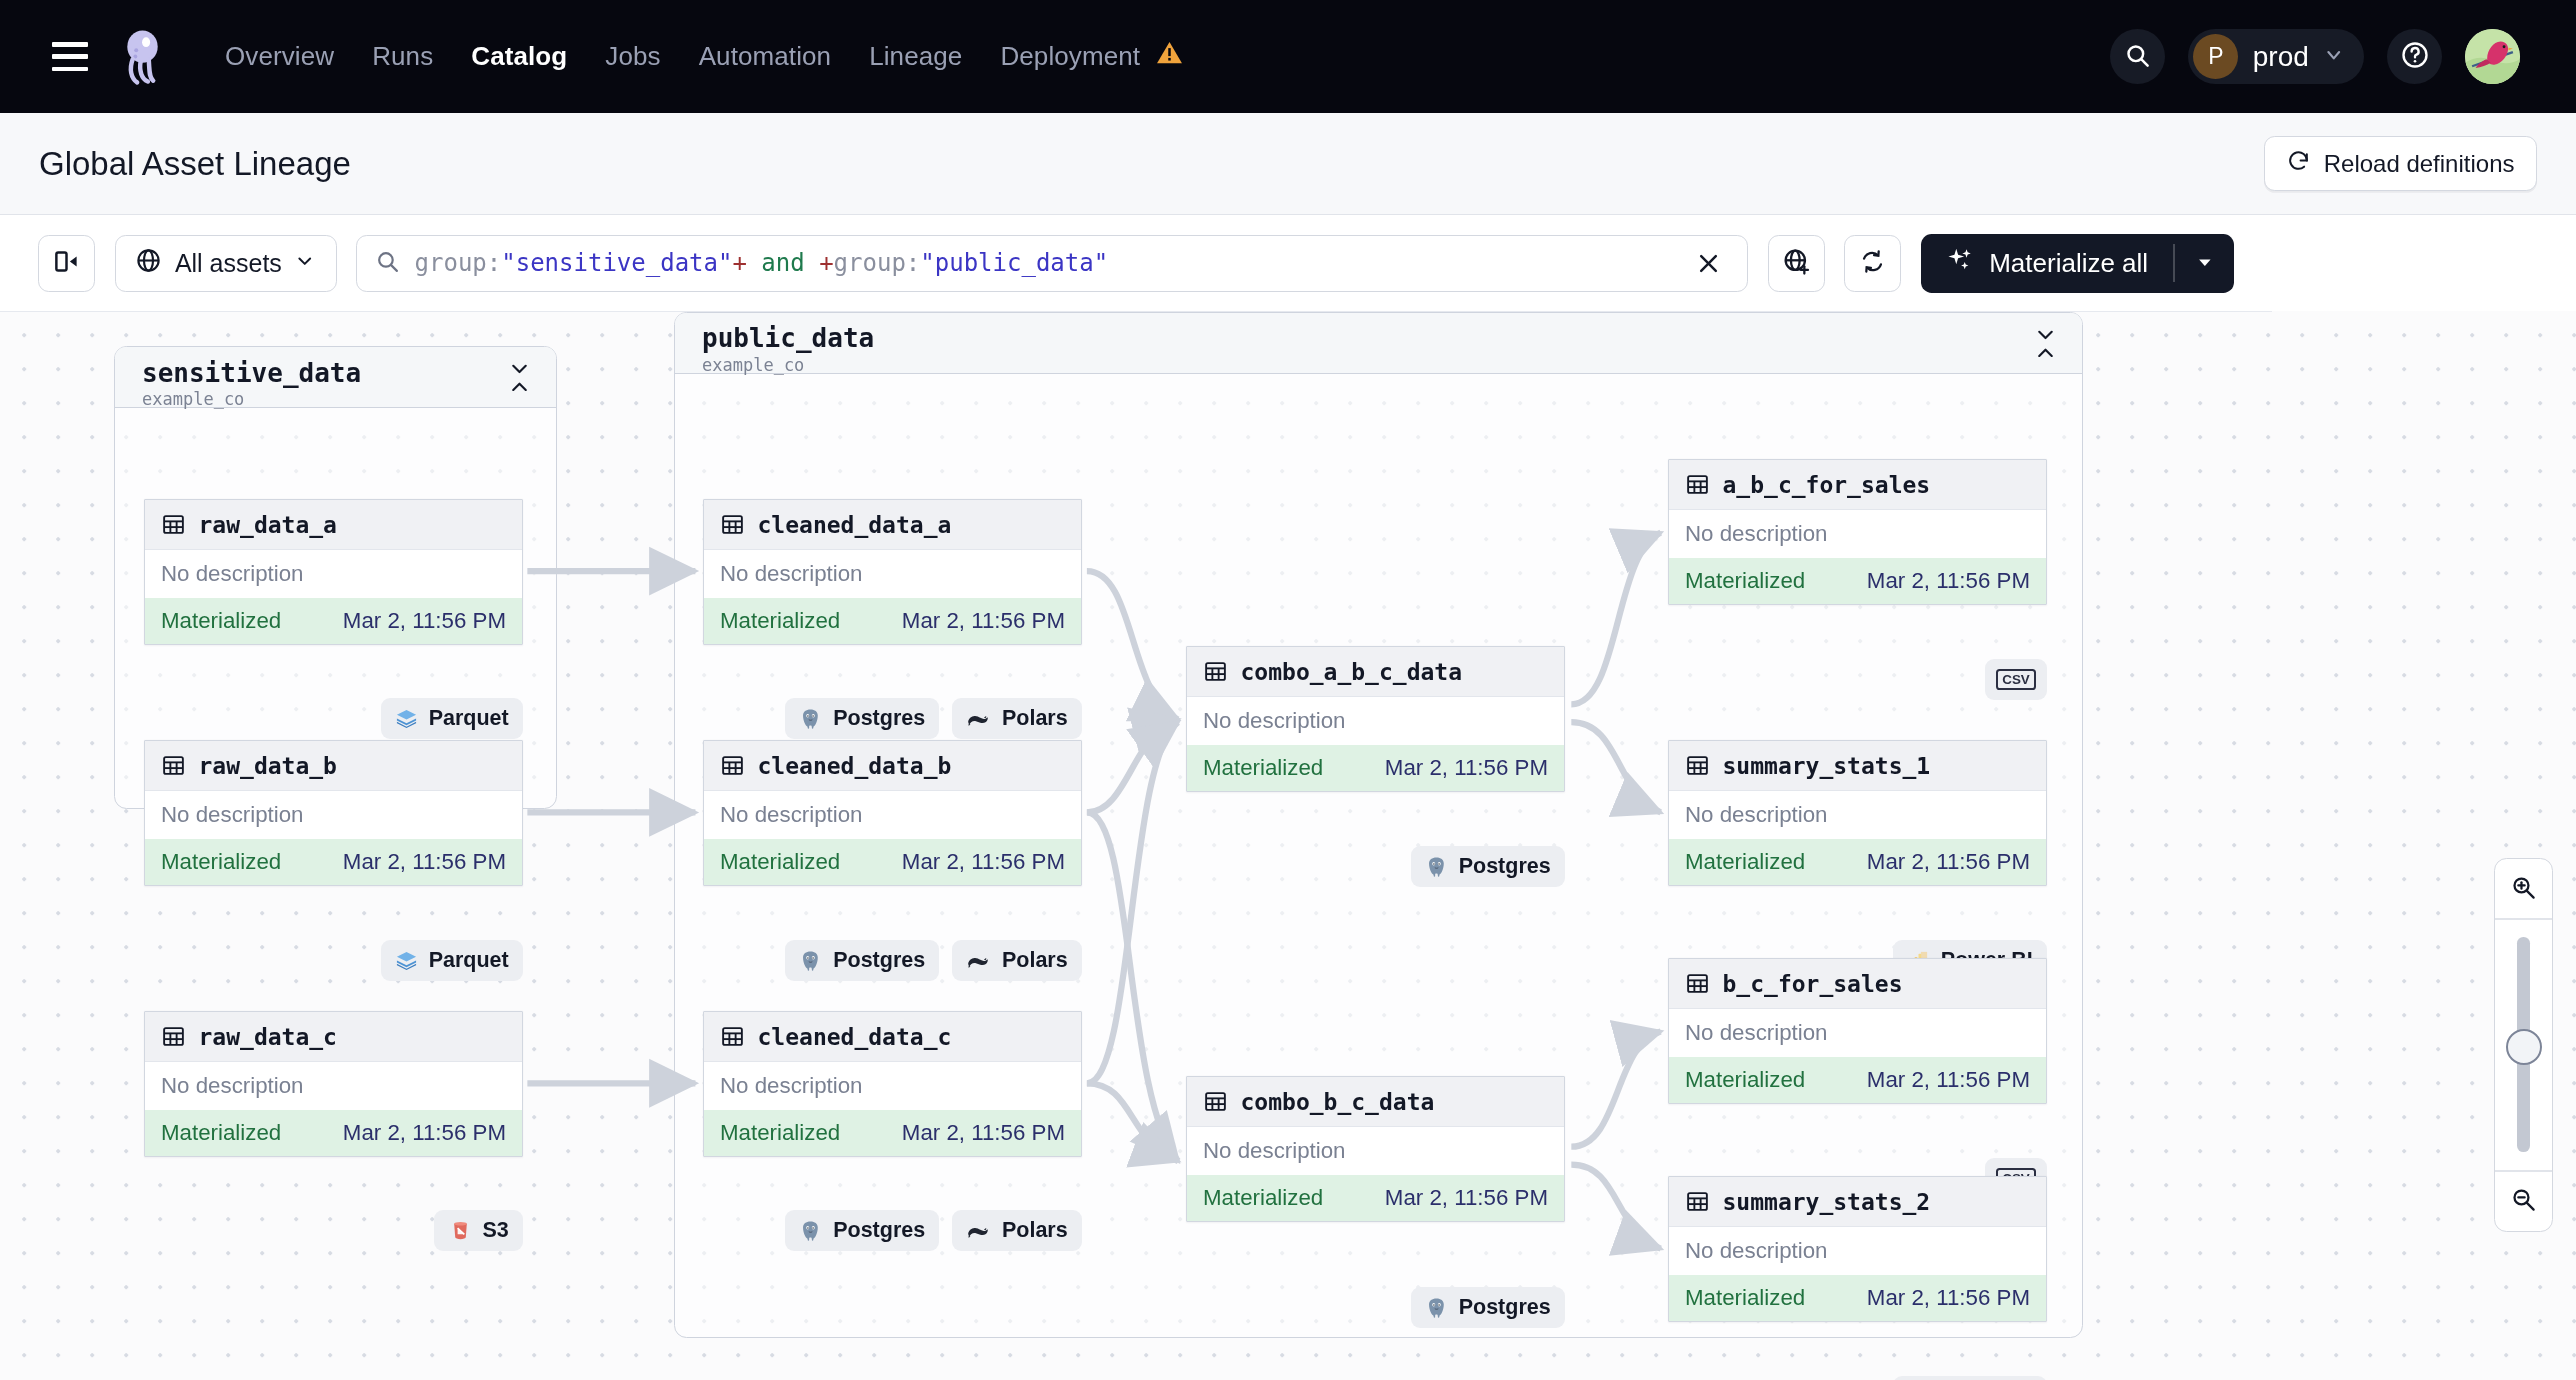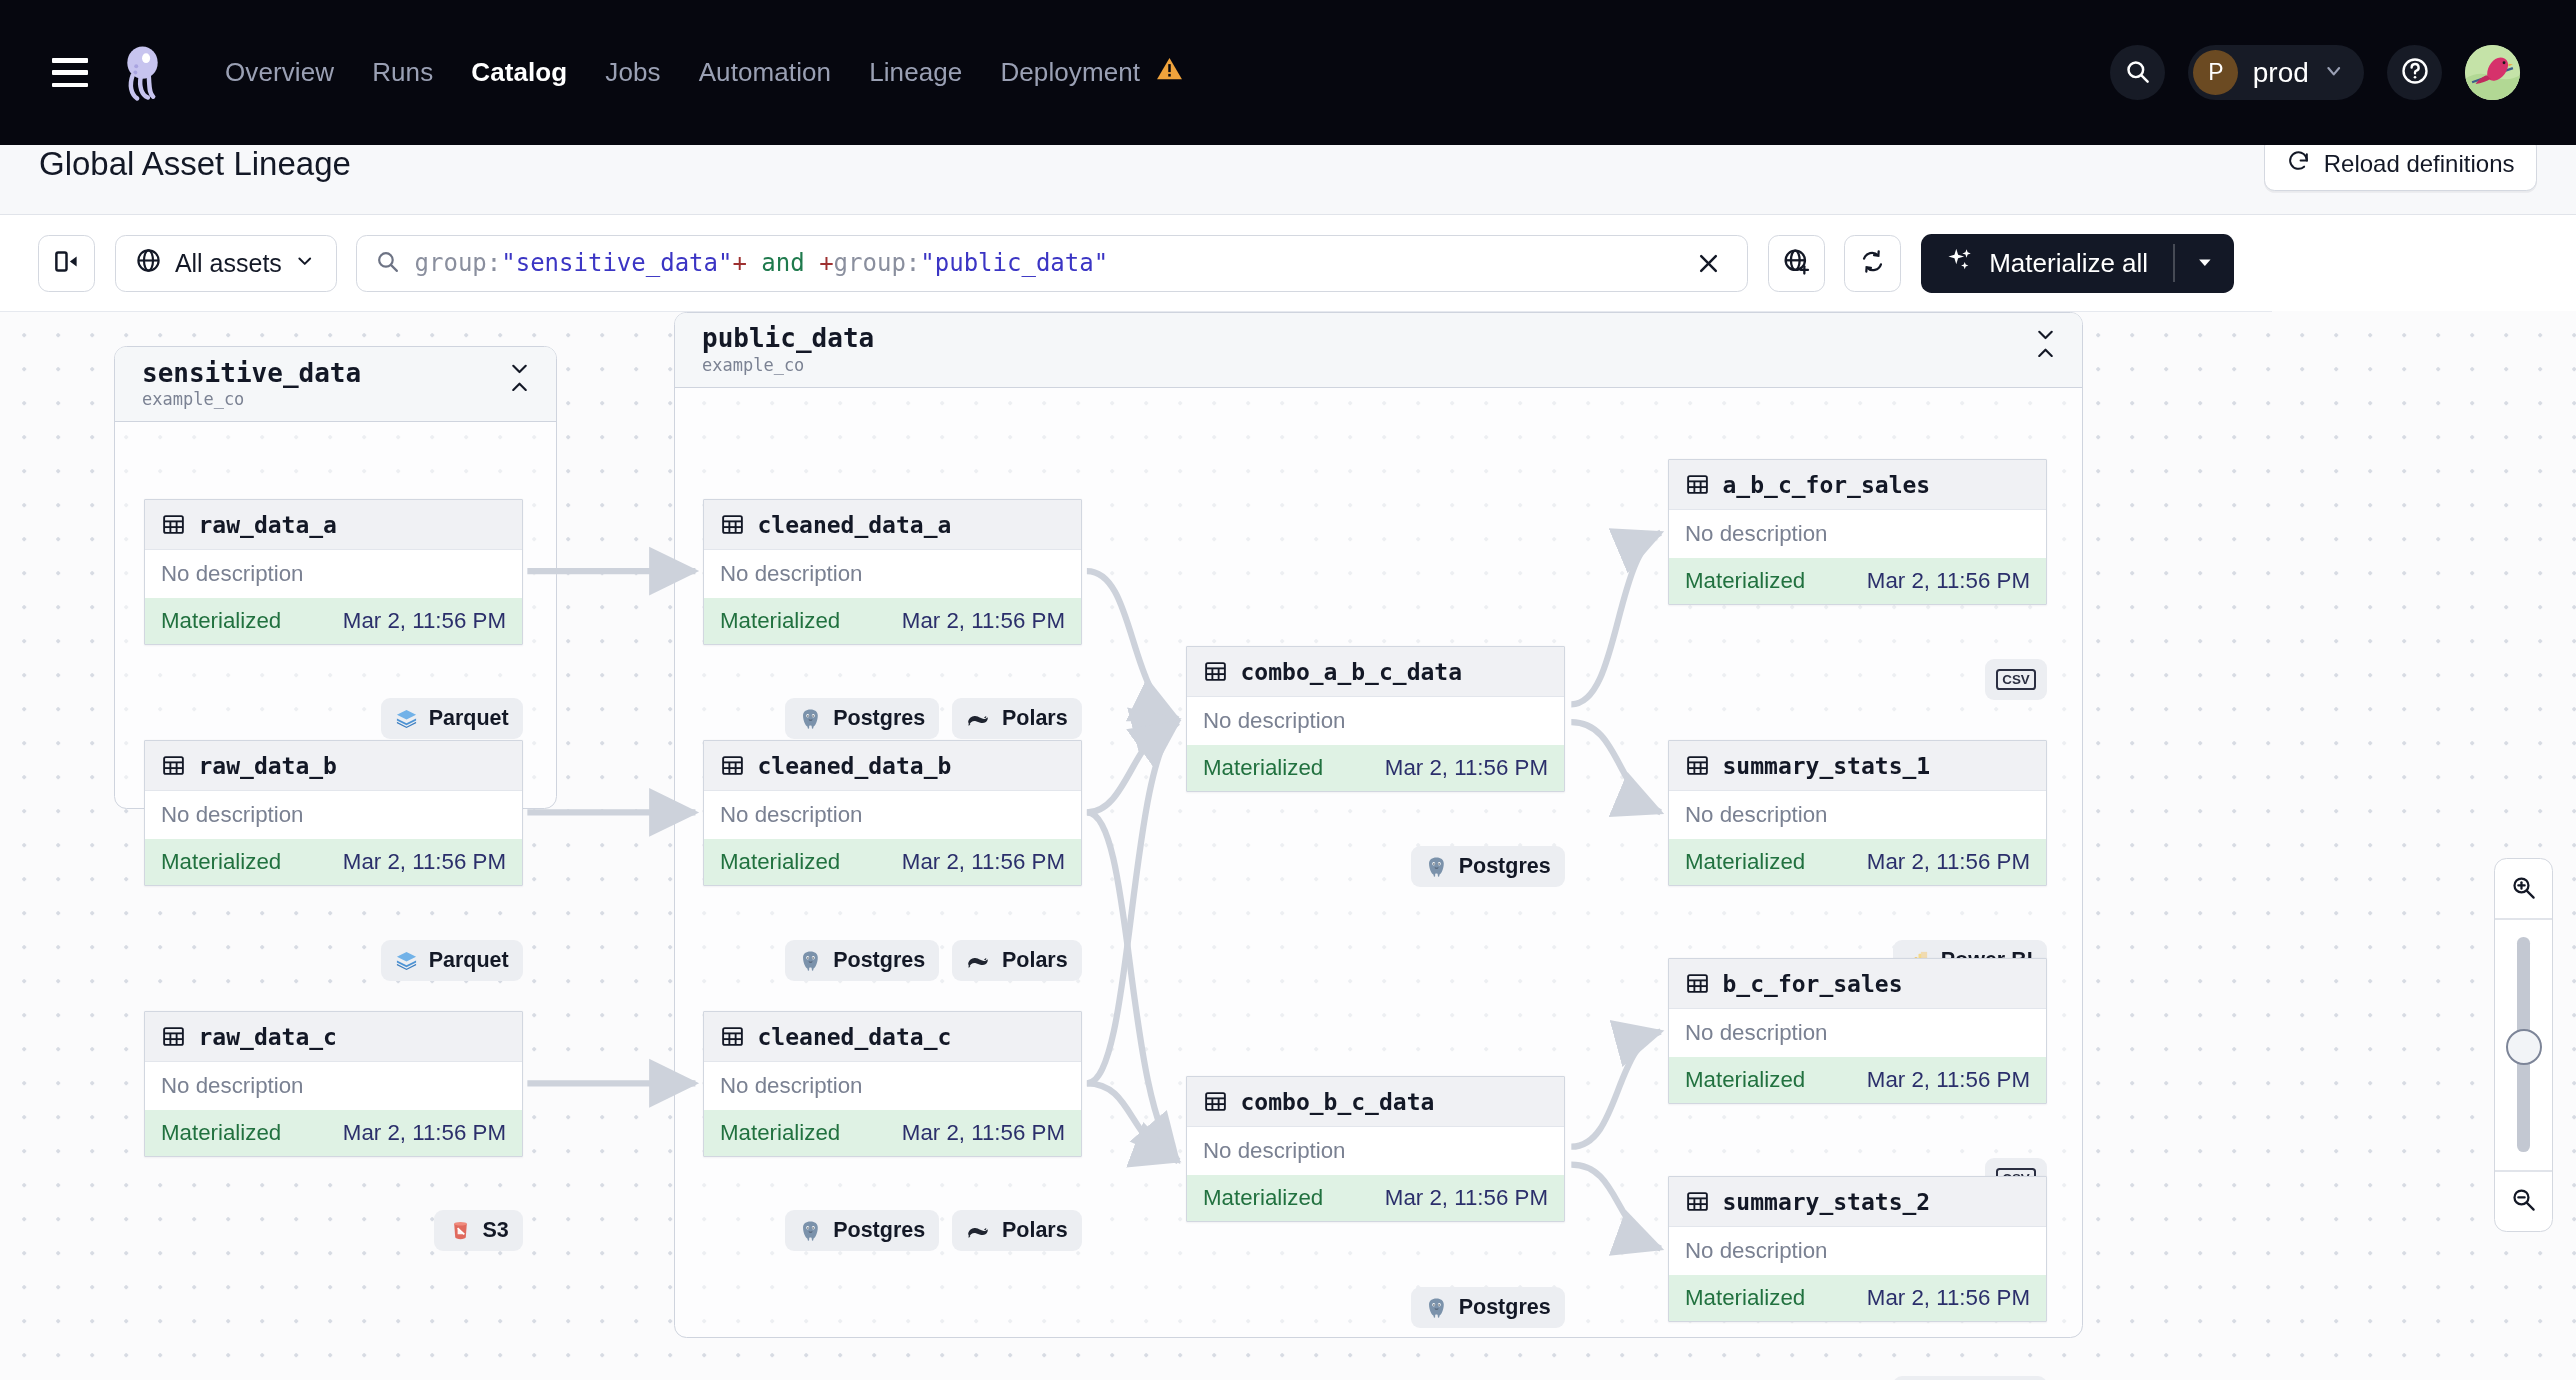--- a/index.html
+++ b/index.html
@@ -7,21 +7,21 @@
     width: 2576px; height: 1380px;
     font-family: "Liberation Sans", sans-serif;
     background: #ffffff;
     overflow: hidden;
   }
   .app { position: relative; width: 2576px; height: 1380px; }
 
   
   .topnav {
     position: absolute; top: 0; left: 0;
-    width: 2576px; height: 145px;
+    width: 2576px; height: 113px;
     background: #06070f;
     display: flex; align-items: center;
     padding: 0 36px;
     z-index: 40;
   }
   .hamburger {
     width: 36px; height: 29px;
     display: flex; flex-direction: column; justify-content: space-between;
     margin-left: 16px; margin-right: 25px; cursor: pointer;
   }
@@ -130,21 +130,21 @@
   }
   .edges { position: absolute; inset: 0; width: 2576px; height: 1069px; }
 
   
   .group-box {
     position: absolute;
     border: 1.8px solid #cfd4de; border-radius: 12.5px;
     background: rgba(255,255,255,0.55);
   }
   .group-head {
-    height: 75px; background: #f5f7f9; border-bottom: 1.8px solid #cfd4de;
+    height: 61px; background: #f5f7f9; border-bottom: 1.8px solid #cfd4de;
     border-radius: 10.7px 10.7px 0 0;
     display: flex; align-items: flex-start; padding: 12.5px 21.5px 0 27px;
   }
   .group-name {
     font-family: "DejaVu Sans Mono", monospace; font-size: 26px; color: #131826;
     font-weight: bold; line-height: 1.05;
   }
   .group-sub {
     font-family: "DejaVu Sans Mono", monospace; font-size: 17px; color: #7b8293;
     margin-top: 2.7px;

